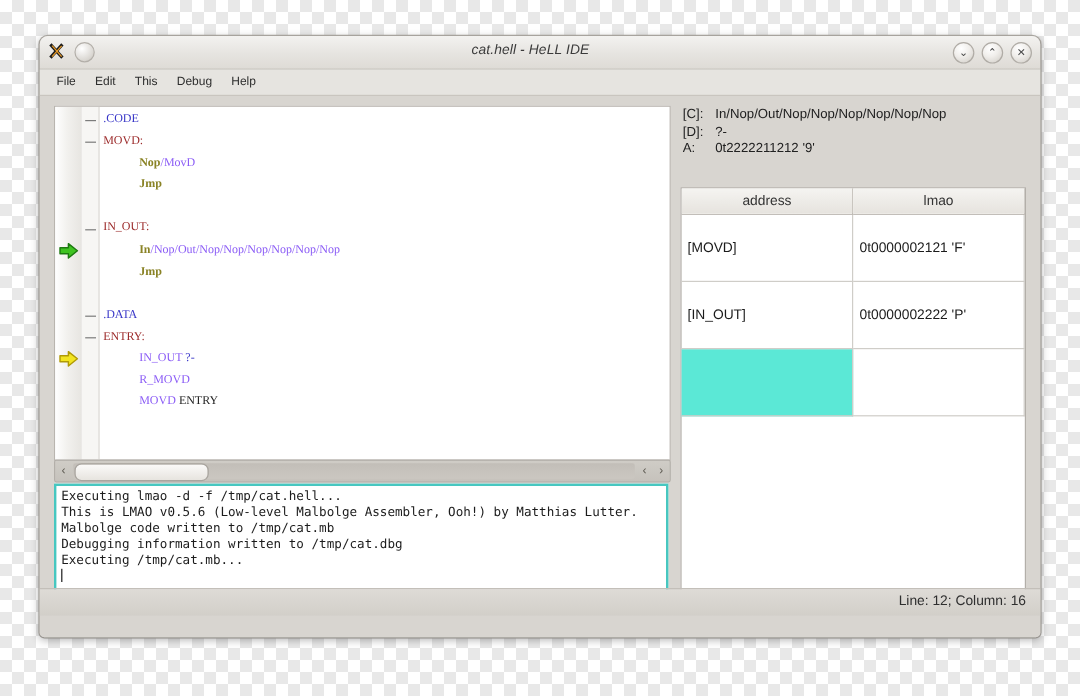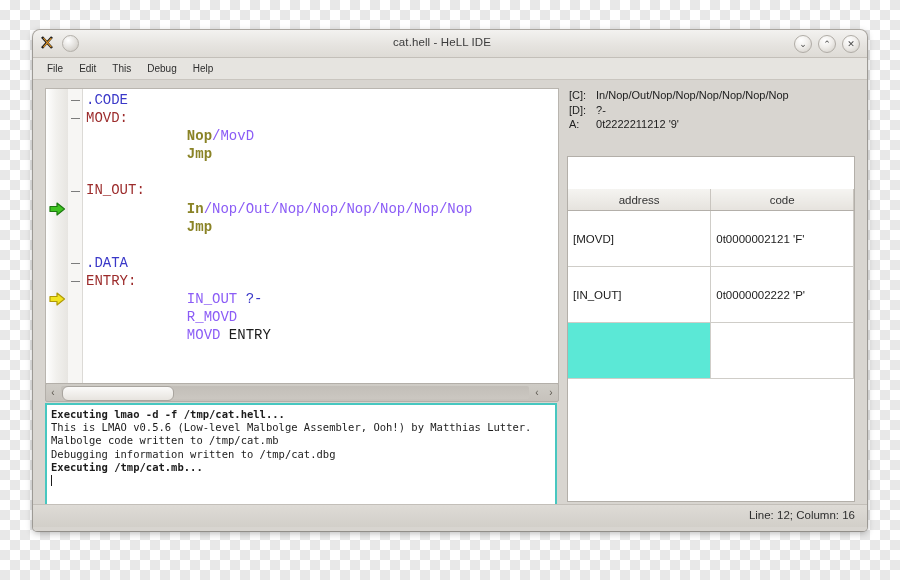--- a/index.html
+++ b/index.html
@@ -28,21 +28,21 @@
   }
   
   .titlebar{
     position:relative;height:27px;
     background:linear-gradient(to bottom,#f3f2f0 0%,#e6e4e0 55%,#dedbd6 100%);
     border-bottom:1px solid #c3bfb9;
     border-radius:6px 6px 0 0;
   }
   .title-text{
     position:absolute;left:0;right:16px;top:6px;text-align:center;
-    font-size:11.5px;color:#3b3b3b;letter-spacing:.1px;
+    font-size:11.5px;color:#3b3b3b;letter-spacing:.1px;font-style:italic;
   }
   .tb-left{position:absolute;left:6px;top:4px;display:flex;gap:5px;align-items:center;}
   .app-icon{width:18px;height:18px;position:relative;}
   .app-icon svg{display:block;}
   .dot-btn{
     width:15px;height:15px;border-radius:50%;
     background:radial-gradient(circle at 35% 30%,#ffffff,#d9d6d1 70%,#bbb7b1 100%);
     border:1px solid #b3afa9;
   }
   .tb-right{position:absolute;right:7px;top:5px;display:flex;gap:6px;}
@@ -76,22 +76,22 @@
     position:absolute;left:0;top:0;width:22px;height:100%;
     background:linear-gradient(to right,#ffffff 0%,#f2f1ee 45%,#e7e5e1 100%);
     border-right:1px solid #cfcdc8;
   }
   .fold-col{
     position:absolute;left:22px;top:0;width:14px;height:100%;
     background:#f7f6f4;border-right:1px solid #dcdad6;
   }
   .code{
     position:absolute;left:36px;top:2px;right:0;bottom:0;
-    font-family:Liberation Mono, monospace;
-    font-size:14px;line-height:18.1px;white-space:pre;
+    font-family:Liberation Serif, serif;
+    font-size:10px;line-height:18.1px;white-space:pre;
   }
   .ln{height:18.1px;padding-left:4px;}
   .tok-dir{color:#3a38c8;}
   .tok-label{color:#9c2b2b;}
   .tok-op{color:#8b5cf6;}
   .tok-op-b{color:#8a8326;font-weight:bold;}
   .tok-plain{color:#1d1d1d;}
   .tok-q{color:#3a38c8;}
   .fold-mark{
     position:absolute;left:25px;width:9px;height:1px;background:#7c7c7c;
@@ -119,57 +119,57 @@
   }
   
   .console{
     position:absolute;left:12px;top:323px;width:512px;height:105px;
     background:#ffffff;border:2px solid #47c7c0;
     padding:3px 4px;box-sizing:border-box;overflow:hidden;
     font-family:"DejaVu Sans Mono", monospace;
     font-size:10.5px;line-height:13.2px;color:#1c1c1c;
     white-space:pre;
   }
-  .console .b{font-weight:bold;}
+  .console .b{font-weight:normal;}
   .caret{
     display:inline-block;width:1px;height:11px;background:#1c1c1c;
     vertical-align:-2px;
   }
   
   .right-pane{
     position:absolute;left:534px;top:8px;width:288px;height:420px;
   }
   .regs{
     font-family:"Liberation Sans", sans-serif;
     font-size:11px;color:#212121;line-height:14.6px;
     padding-left:2px;
   }
   .reg-line{white-space:nowrap;overflow:hidden;}
   .reg-k{display:inline-block;}
   .tbl-wrap{
     position:absolute;left:0;top:68px;width:288px;height:346px;
     background:#ffffff;border:1px solid #b3afa9;box-sizing:border-box;
   }
-  table.mem{border-collapse:collapse;width:100%;table-layout:fixed;margin-top:32px;}
+  table.mem{border-collapse:collapse;width:100%;table-layout:fixed;}
   table.mem th{
     background:linear-gradient(to bottom,#f5f4f1,#e6e3de);
     border-bottom:1px solid #b3afa9;border-right:1px solid #c9c5bf;
     font-size:11.5px;font-weight:normal;color:#333;height:19px;
     position:relative;
   }
   table.mem td{
     border-bottom:1px solid #cfcdc8;border-right:1px solid #cfcdc8;
     font-size:11.5px;color:#1b1b1b;height:25px;padding:15px 5px;
     font-family:"Liberation Sans", sans-serif;
   }
   td.addr{width:108px;}
   td.sel{background:#5be8d6;}
   
   .statusbar{
-    position:absolute;left:0;bottom:4px;width:100%;height:22px;
+    position:absolute;left:0;bottom:18px;width:100%;height:22px;
     background:linear-gradient(to bottom,#dedbd6,#d2cfc9);
     border-top:1px solid #c3bfb9;
   }
   .status-text{
     position:absolute;right:12px;top:4px;font-size:11.5px;color:#2f2f2f;
   }
 </style>
 </head>
 <body>
 
@@ -243,21 +243,21 @@
       <div class="regs" id="reg-list">
           <div class="reg-line"><span class="reg-k" style="min-width: 24px;">[C]:</span><span> In/Nop/Out/Nop/Nop/Nop/Nop/Nop/Nop</span></div>
           <div class="reg-line"><span class="reg-k" style="min-width: 24px;">[D]:</span><span> ?-</span></div>
           <div class="reg-line"><span class="reg-k" style="min-width: 24px;">A:</span><span> 0t2222211212 '9'</span></div>
         </div>
       <div class="tbl-wrap">
         <table class="mem">
           <thead>
             <tr>
               <th>address</th>
-              <th>code</th>
+              <th>lmao</th>
             </tr>
           </thead>
           <tbody id="mem-body">
               <tr>
                 <td class="addr">[MOVD]</td>
                 <td>0t0000002121 'F'</td>
               </tr>
               <tr>
                 <td class="addr">[IN_OUT]</td>
                 <td>0t0000002222 'P'</td>

